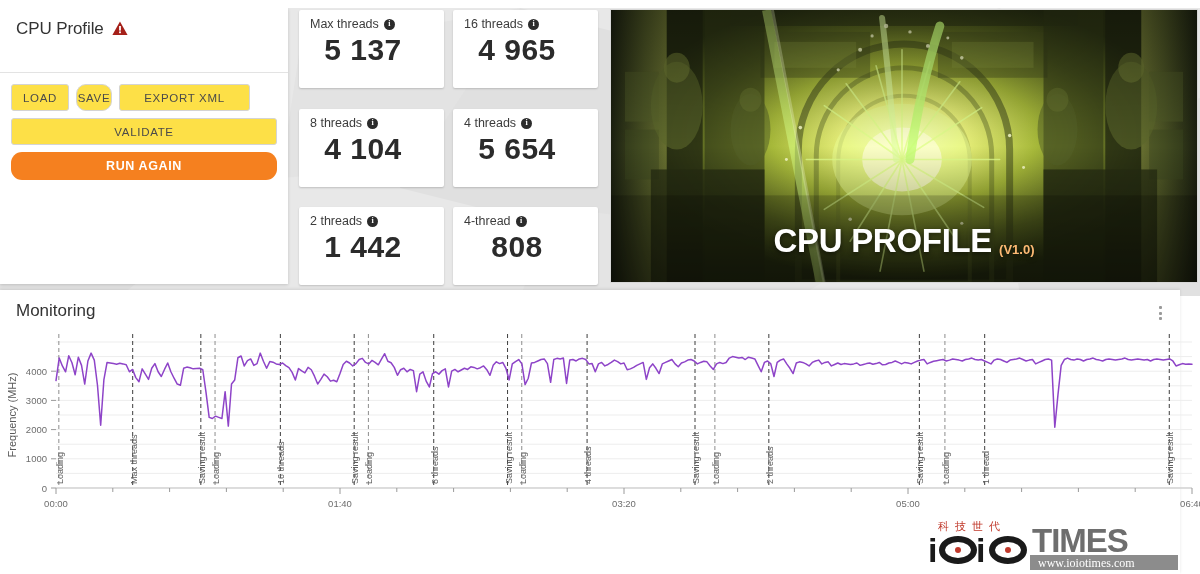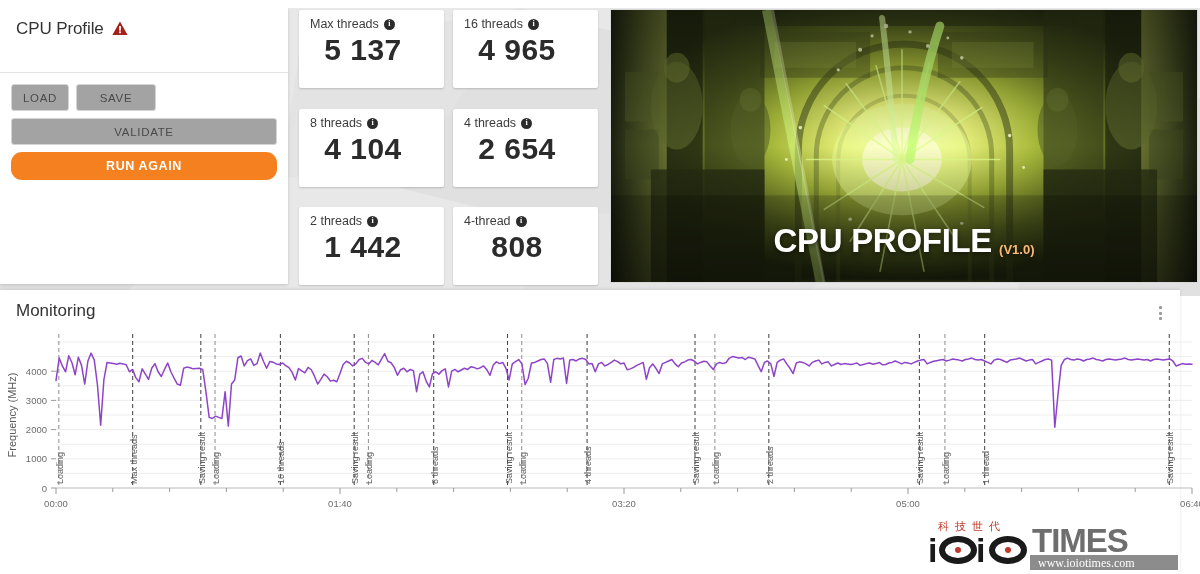--- a/index.html
+++ b/index.html
@@ -38,32 +38,32 @@
     font-size: 17px; color: #333; font-weight: 400;
     letter-spacing: -0.1px;
   }
   .warn-icon {
     display: inline-block; margin-left: 8px; position: relative; top: 2px;
   }
   .btn-area { padding: 11px 11px 0 11px; }
   .btn-row { display: flex; gap: 7px; margin-bottom: 7px; }
   .btn {
     border: 1px solid #d4d4d4;
-    background: #a3a3a3;
+    background: #fde047;
     border-radius: 3px;
     height: 27px;
     font-size: 11.5px;
     color: #4a4a4a;
     letter-spacing: 0.7px;
     font-family: "Liberation Sans", sans-serif;
     display: flex; align-items: center; justify-content: center;
     cursor: pointer;
   }
   .btn-load { width: 58px; }
-  .btn-save { width: 80px; }
+  .btn-save { width: 36px; border-radius: 10px; }
   .btn-export { width: 131px; }
   .btn-validate { width: 100%; margin-bottom: 7px; }
   .btn-run {
     width: 100%; height: 28px;
     background: #f5801f; border: none; border-radius: 11px;
     color: #fff; font-size: 12.5px; font-weight: bold;
     letter-spacing: 0.6px;
     display: flex; align-items: center; justify-content: center;
     cursor: pointer;
   }
@@ -182,20 +182,21 @@
             <polygon points="8,0.5 15.6,14 0.4,14" fill="#a52019"></polygon>
             <rect x="7.1" y="5" width="1.8" height="4.6" fill="#fff"></rect>
             <rect x="7.1" y="10.4" width="1.8" height="1.8" fill="#fff"></rect>
           </svg>
         </span>
       </div>
       <div class="btn-area">
         <div class="btn-row">
           <div class="btn btn-load">LOAD</div>
           <div class="btn btn-save">SAVE</div>
+          <div class="btn btn-export">EXPORT XML</div>
         </div>
         <div class="btn btn-validate">VALIDATE</div>
         <div class="btn-run">RUN AGAIN</div>
       </div>
     </div>
 
     <div class="cards">
       <div class="card" style="left:0px;  top:2px;">
         <div class="card-label">
           <span>Max threads</span>
@@ -215,21 +216,21 @@
           <span>8 threads</span>
           <span class="info-dot">i</span>
         </div>
         <div class="card-value">4 104</div>
       </div>
       <div class="card" style="left:154px;top:101px;">
         <div class="card-label">
           <span>4 threads</span>
           <span class="info-dot">i</span>
         </div>
-        <div class="card-value">2 654</div>
+        <div class="card-value">5 654</div>
       </div>
       <div class="card" style="left:0px;  top:199px;">
         <div class="card-label">
           <span>2 threads</span>
           <span class="info-dot">i</span>
         </div>
         <div class="card-value">1 442</div>
       </div>
       <div class="card" style="left:154px;top:199px;">
         <div class="card-label">

